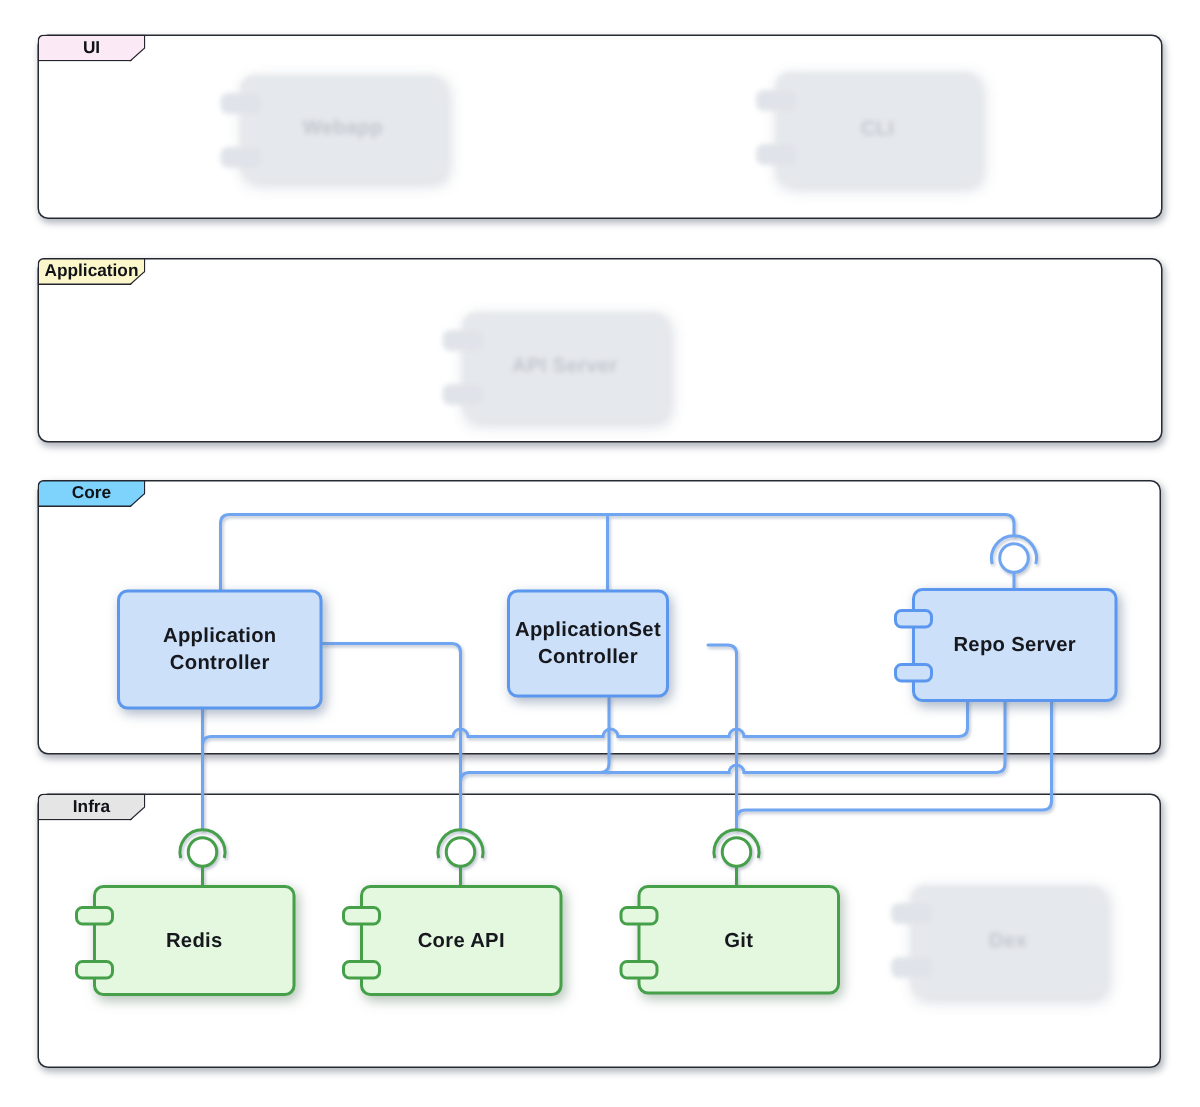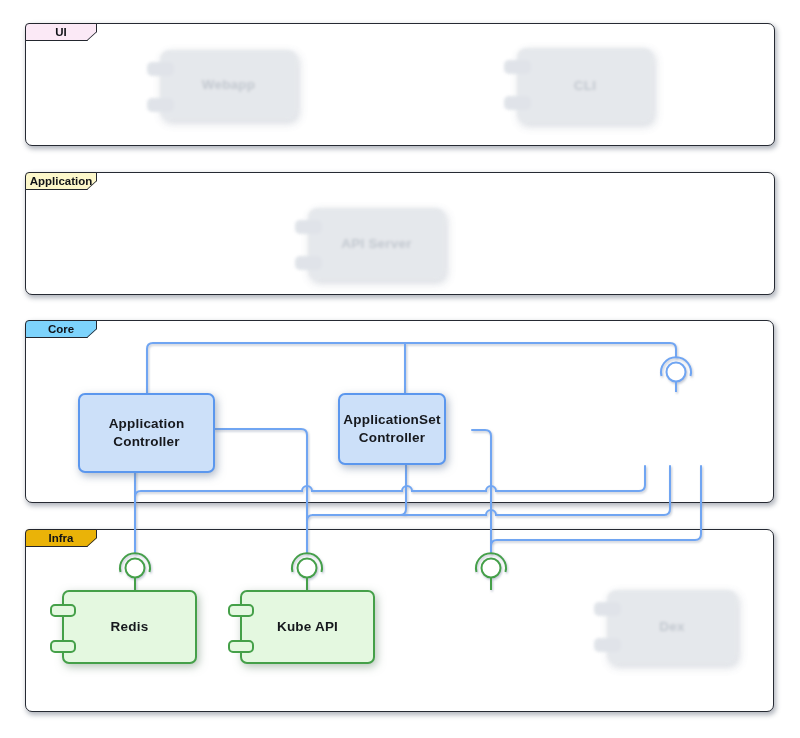--- a/index.html
+++ b/index.html
@@ -21,21 +21,21 @@
     font-size:11.5px;font-weight:bold;color:#101217;
     clip-path:polygon(0 0,100% 0,100% 50%,calc(100% - 10px) 100%,0 100%);
   }
   .tab::after{
     content:"";position:absolute;right:-2px;bottom:2.8px;width:13.4px;height:1.7px;
     background:#23262e;transform:rotate(-42deg);
   }
   .tab-ui{background:#fbe9f6;}
   .tab-application{background:#fcf7ca;}
   .tab-core{background:#7dd3fc;}
-  .tab-infra{background:#eab308;text-align:right;}
+  .tab-infra{background:#e5e5e5;text-align:right;}
   
   .comp{
     position:absolute;z-index:3;box-sizing:border-box;border-radius:7px;
     display:flex;align-items:center;justify-content:center;text-align:center;
   }
   .lbl{font-size:13.5px;font-weight:bold;line-height:1.3;letter-spacing:.2px;}
   .port{
     position:absolute;left:-14px;width:26px;height:13px;box-sizing:border-box;
     border-radius:5px;border:2px solid;z-index:3;
   }
@@ -143,30 +143,40 @@
     <span class="port p2"></span>
     <span class="lbl">API Server</span>
   </div>
 
   <div class="comp c-blue" style="left:78px;top:393px;width:137px;height:80px">
     <span class="lbl">Application Controller</span>
   </div>
   <div class="comp c-blue" style="left:338px;top:393px;width:108px;height:72px">
     <span class="lbl">ApplicationSet Controller</span>
   </div>
+  <div class="comp c-blue" style="left:608px;top:392px;width:137px;height:76px">
+    <span class="port p1"></span>
+    <span class="port p2"></span>
+    <span class="lbl">Repo Server</span>
+  </div>
 
   <div class="comp c-green" style="left:62px;top:590px;width:135px;height:74px">
     <span class="port p1"></span>
     <span class="port p2"></span>
     <span class="lbl">Redis</span>
   </div>
   <div class="comp c-green" style="left:240px;top:590px;width:135px;height:74px">
     <span class="port p1"></span>
     <span class="port p2"></span>
-    <span class="lbl">Kube API</span>
+    <span class="lbl">Core API</span>
+  </div>
+  <div class="comp c-green" style="left:425px;top:590px;width:135px;height:73px">
+    <span class="port p1"></span>
+    <span class="port p2"></span>
+    <span class="lbl">Git</span>
   </div>
   <div class="comp c-grey" style="left:607px;top:590px;width:130px;height:74px">
     <span class="port p1"></span>
     <span class="port p2"></span>
     <span class="lbl">Dex</span>
   </div>
 
 </div>
 
 </body></html>

